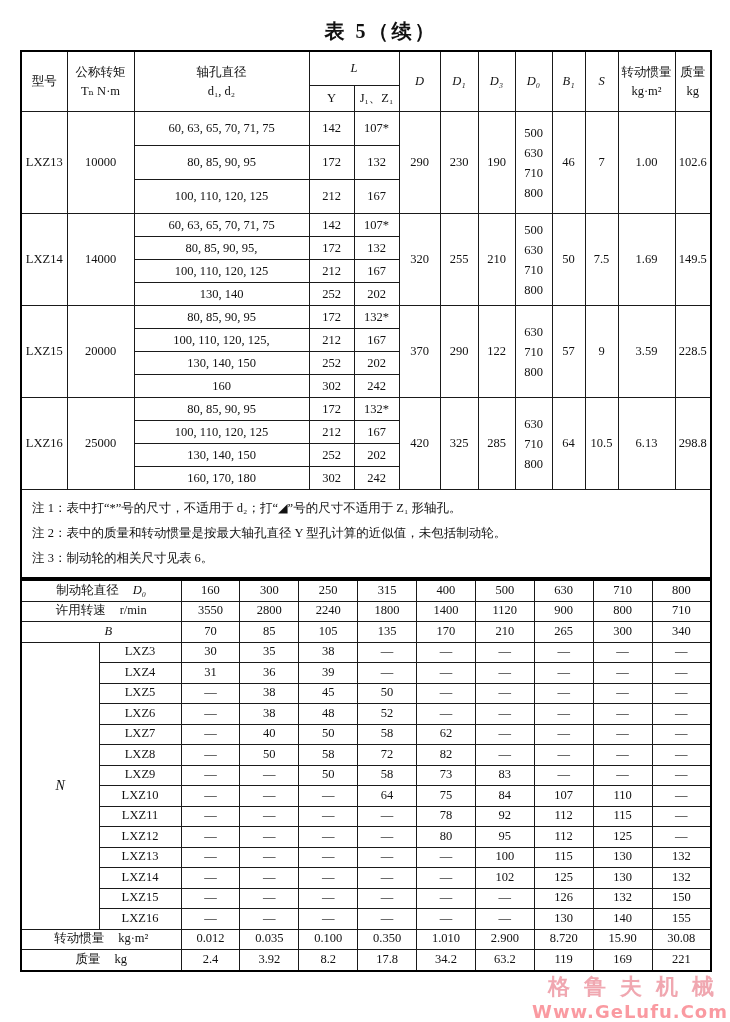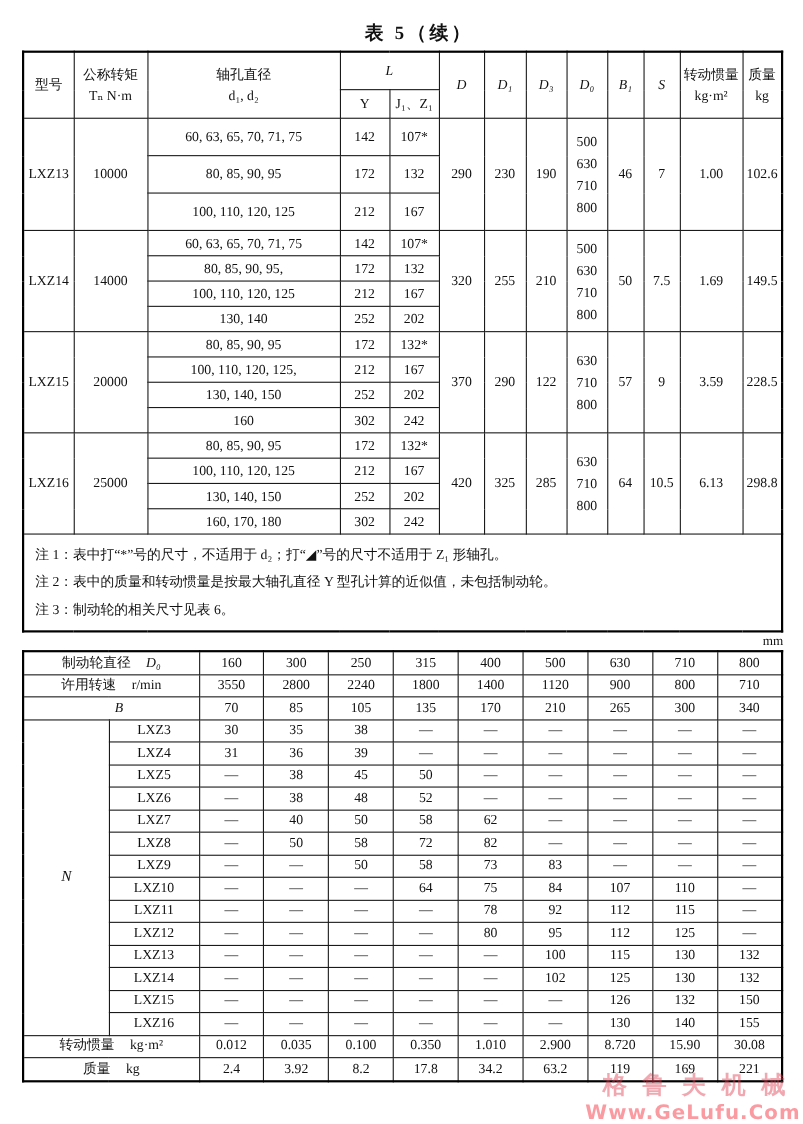--- a/index.html
+++ b/index.html
@@ -1,21 +1,21 @@
 <!DOCTYPE html>
 <html><head>
 <meta charset="utf-8">
 <style>
   html,body{margin:0;padding:0;background:#e8e8e8;}
   .page{
     position:relative; width:730px; height:1022px; background:#ffffff;
     font-family:"Liberation Serif","DejaVu Serif","DejaVu Sans",serif;
     color:#111; overflow:hidden; margin:0 auto;
   }
-  .t-title{ text-align:center; font-weight:bold; font-size:17px; letter-spacing:3px;padding-left:32px; }
+  .t-title{ text-align:center; font-weight:bold; font-size:20px; letter-spacing:3px;padding-left:32px; }
   .t5-title{ padding-top:18px; margin-bottom:5px; }
   .t6-title{ margin-top:24px; margin-bottom:2px; }
   .unit-label{ width:692px; margin:0 0 1px 20px; text-align:right; font-size:12px; padding-right:4px; }
 
   table{ border-collapse:collapse; table-layout:fixed; margin-left:20px; width:692px;
          border:2px solid #000; }
   td,th{ border:1px solid #1a1a1a; text-align:center; vertical-align:middle;
          padding:0 2px; font-weight:normal; font-size:12.5px; overflow:hidden; }
 
   
@@ -220,21 +220,20 @@
       <tr>
         <td colspan="13" class="notes">
           <div>注 1：表中打“*”号的尺寸，不适用于 d₂；打“◢”号的尺寸不适用于 Z₁ 形轴孔。</div>
           <div>注 2：表中的质量和转动惯量是按最大轴孔直径 Y 型孔计算的近似值，未包括制动轮。</div>
           <div>注 3：制动轮的相关尺寸见表 6。</div>
         </td>
       </tr>
     </tbody>
   </table>
 
-  <div class="unit-label">mm</div>
 
   <table id="table6">
     <colgroup>
       <col style="width:78px">
         <col style="width:82px">
       <col>
         <col>
         <col>
         <col>
         <col>

